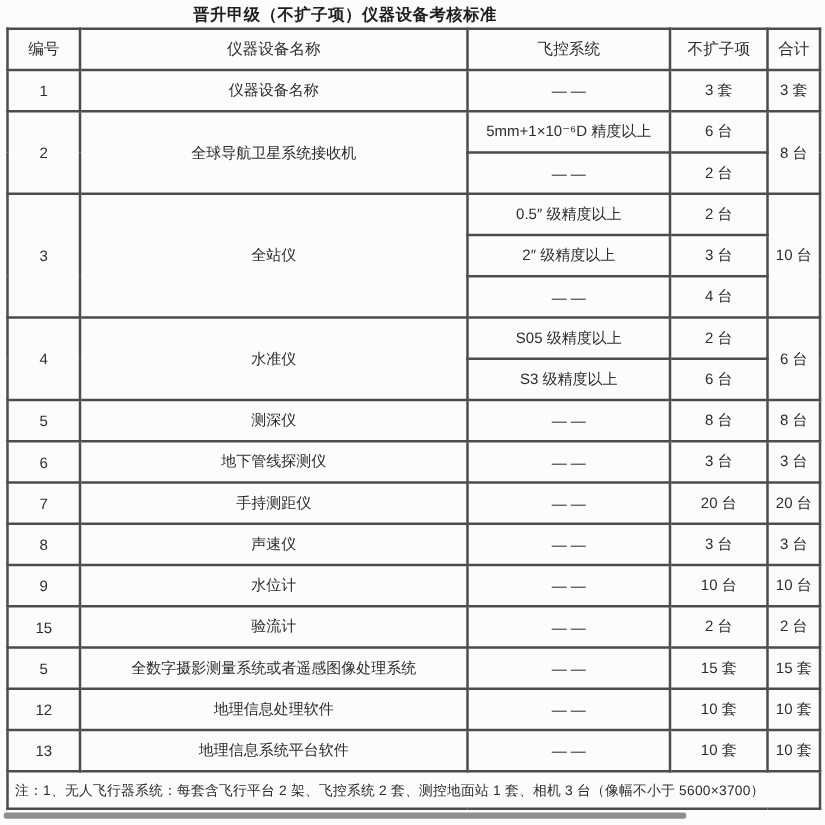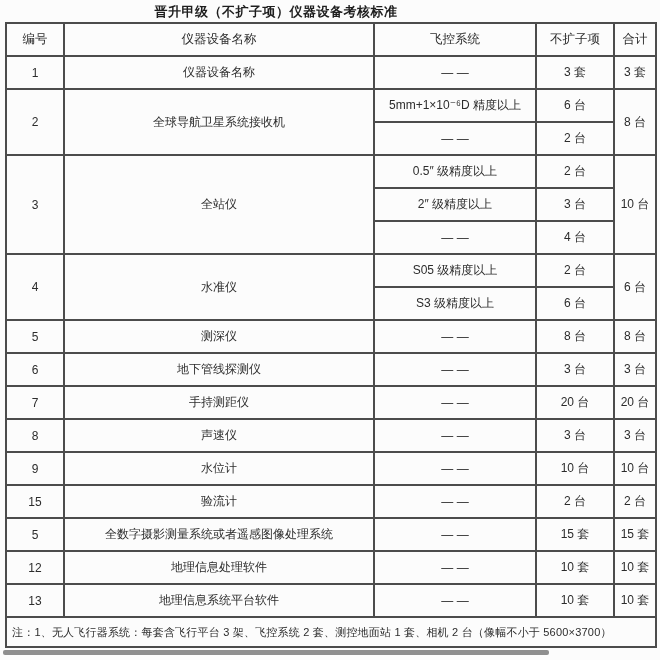--- a/index.html
+++ b/index.html
@@ -187,20 +187,20 @@
       </tr>
       <tr>
         <td>13</td>
         <td>地理信息系统平台软件</td>
         <td>— —</td>
         <td>10 套</td>
         <td>10 套</td>
       </tr>
 
       <tr class="note-row">
-        <td colspan="5">注：1、无人飞行器系统：每套含飞行平台 3 架、飞控系统 2 套、测控地面站 1 套、相机 2 台（像幅不小于 5600×3700）</td>
+        <td colspan="5">注：1、无人飞行器系统：每套含飞行平台 2 架、飞控系统 2 套、测控地面站 1 套、相机 3 台（像幅不小于 5600×3700）</td>
       </tr>
     </tbody>
   </table>
 
   <div class="bottom-edge"></div>
 
 </div>
 
 </body></html>

